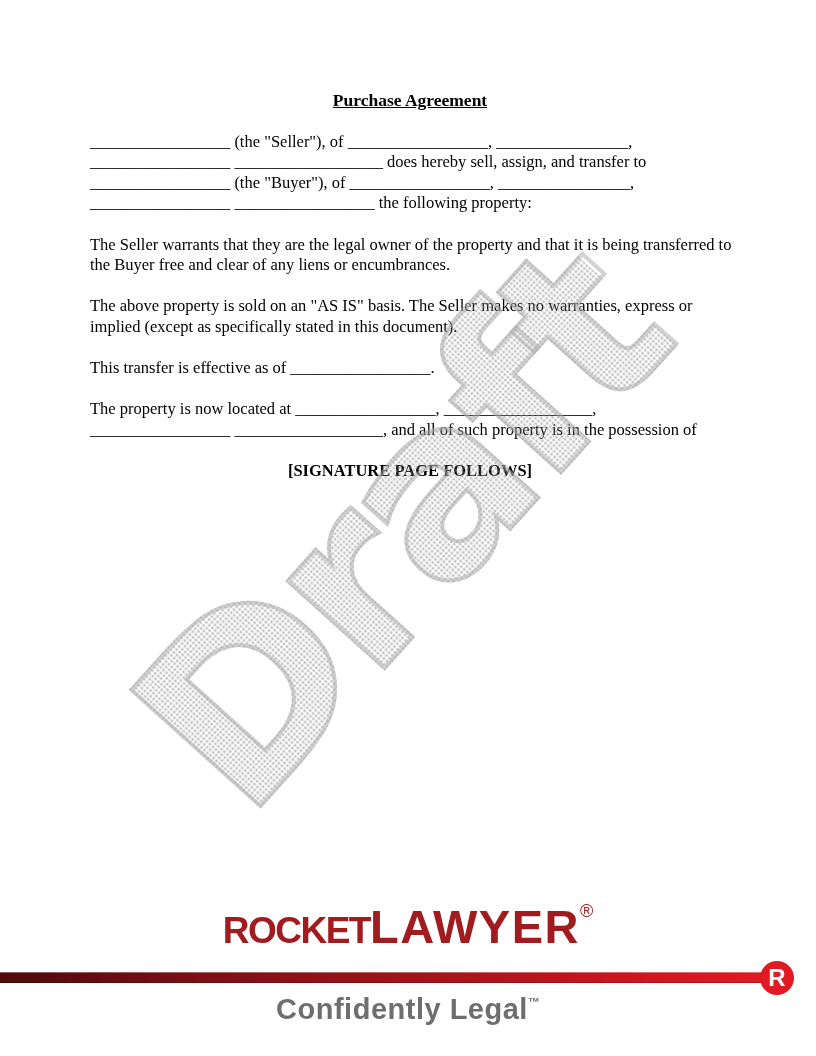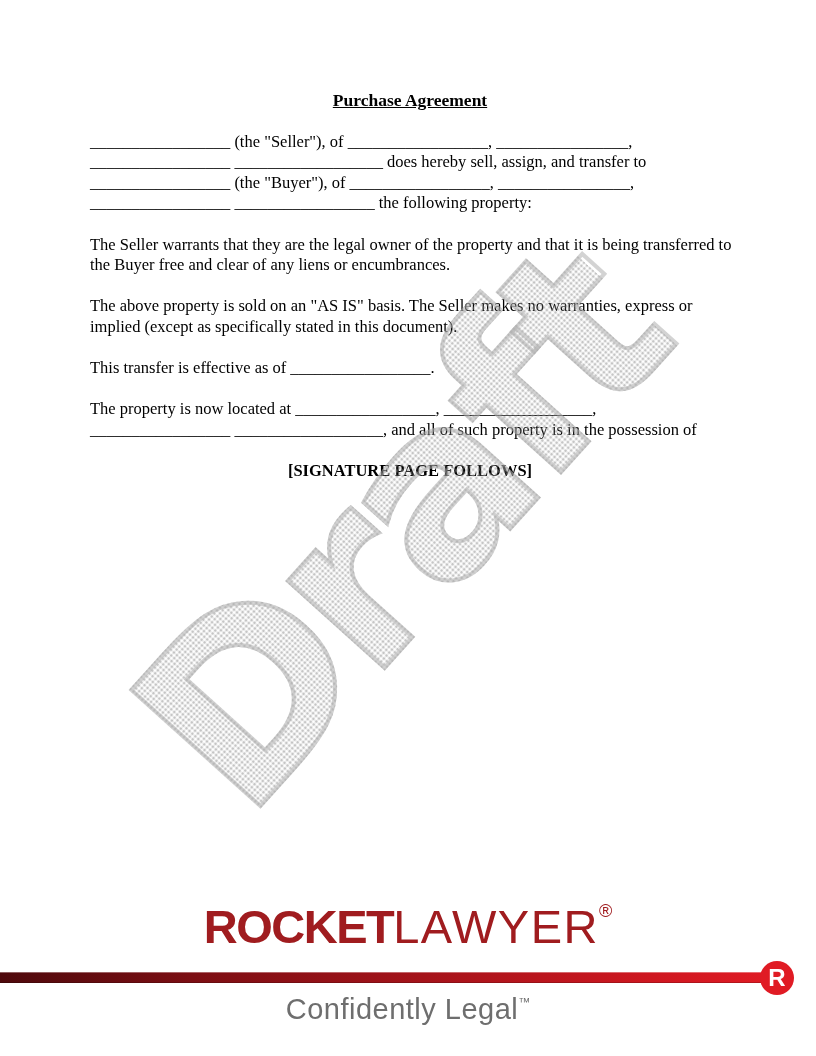--- a/index.html
+++ b/index.html
@@ -60,28 +60,28 @@
   
   .logo{
     position:absolute;
     top:902px;left:0;width:100%;
     text-align:center;
     font-family:"Liberation Sans", sans-serif;
     white-space:nowrap;
     line-height:1;
   }
   .logo .rocket{
-    font-size:47px;
+    font-size:37px;
     font-weight:800;
     letter-spacing:-1.5px;
     color:#A01C1F;
   }
   .logo .lawyer{
     font-size:47px;
-    font-weight:400;
+    font-weight:700;
     letter-spacing:1.5px;
     color:#A01C1F;
   }
   .logo .reg{
     font-size:18px;
     vertical-align:26px;
     color:#A01C1F;
     font-weight:400;
     letter-spacing:0;
   }
@@ -103,21 +103,21 @@
     font-weight:bold;
     font-size:24px;
     display:flex;align-items:center;justify-content:center;
     line-height:1;
   }
   .tagline{
     position:absolute;
     top:992px;left:0;width:100%;
     text-align:center;
     font-family:"Liberation Sans", sans-serif;
-    font-weight:400;
+    font-weight:700;
     font-size:29px;
     letter-spacing:0.5px;
     color:#6E6E6E;
     line-height:1.2;
     white-space:nowrap;
   }
   .tagline .tm{
     font-size:12px;
     vertical-align:13px;
     letter-spacing:0;

